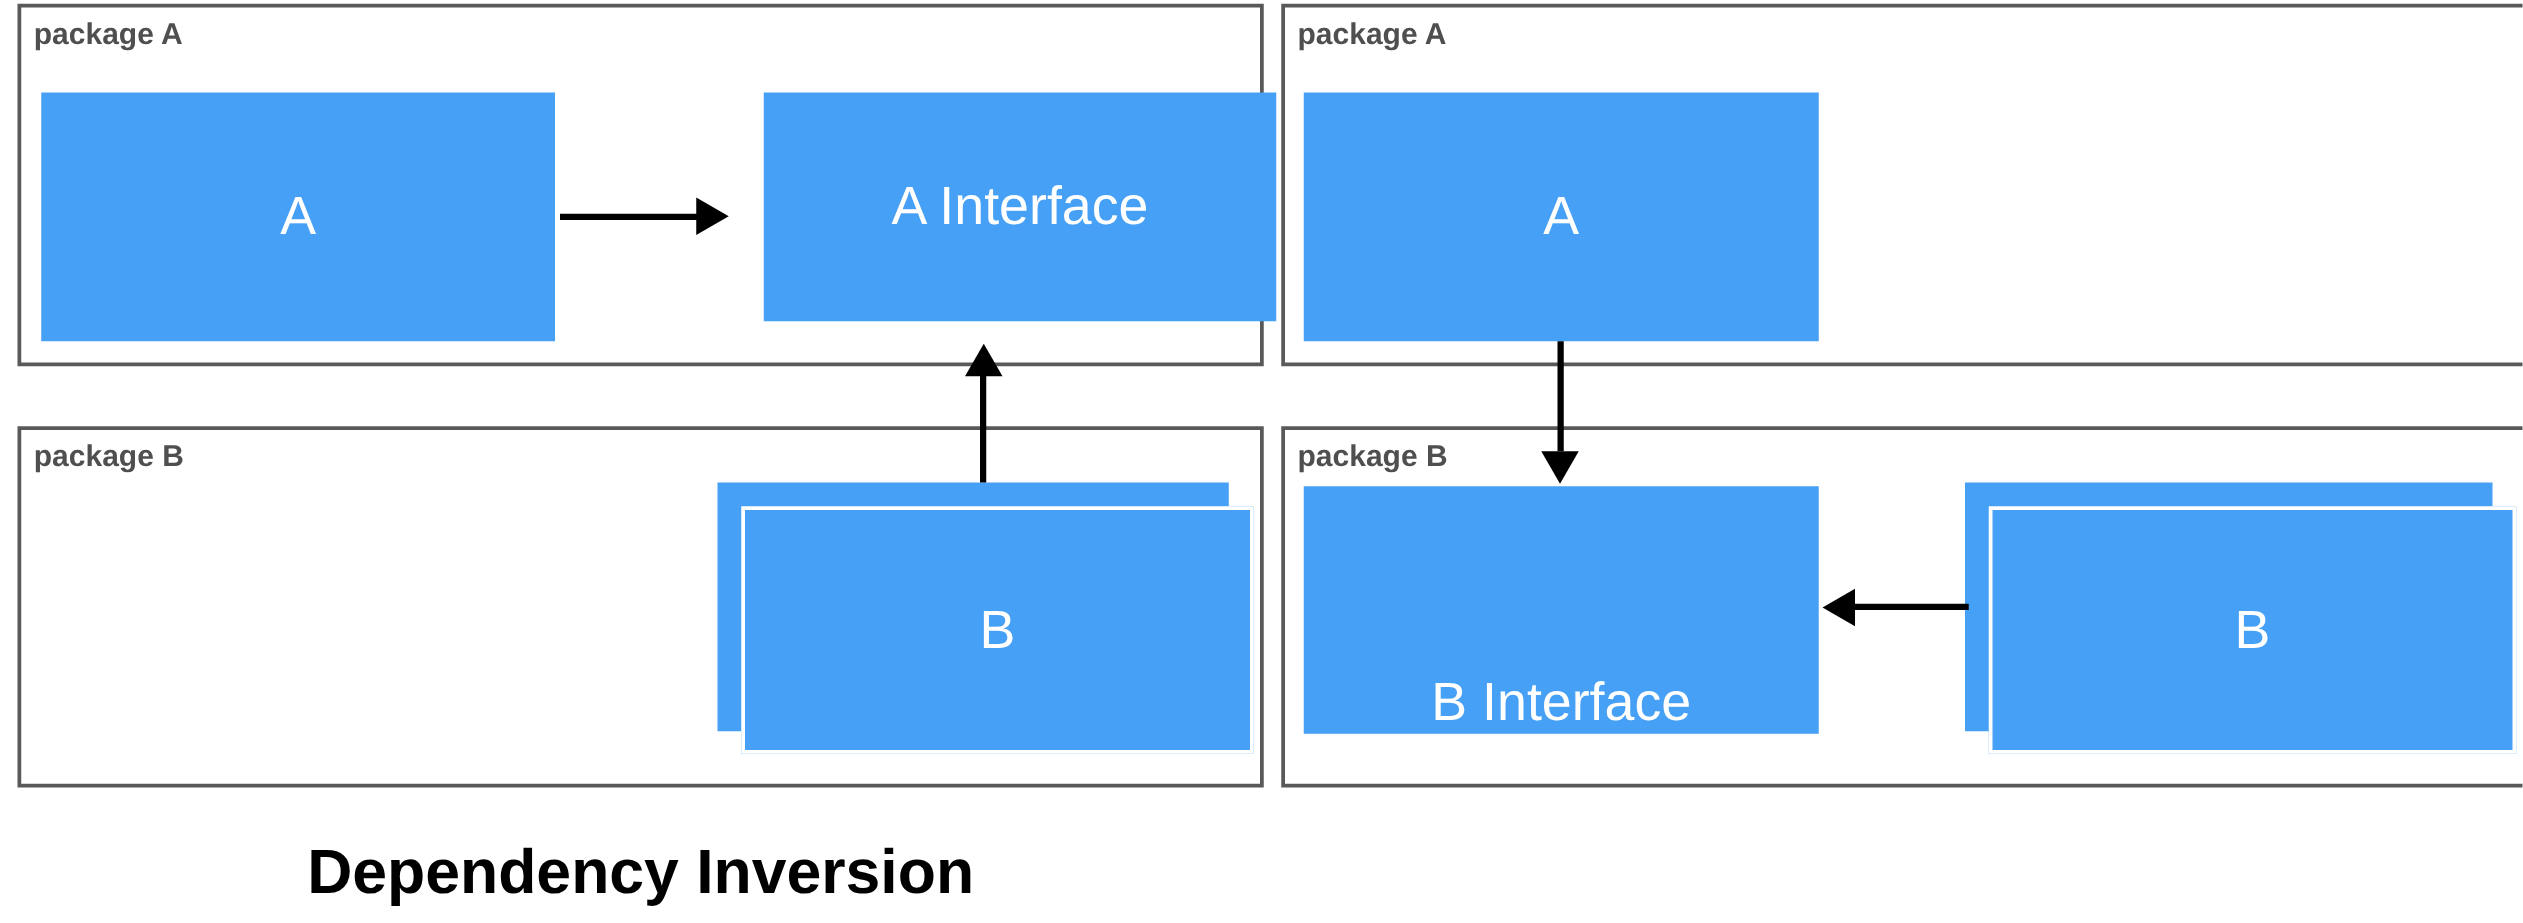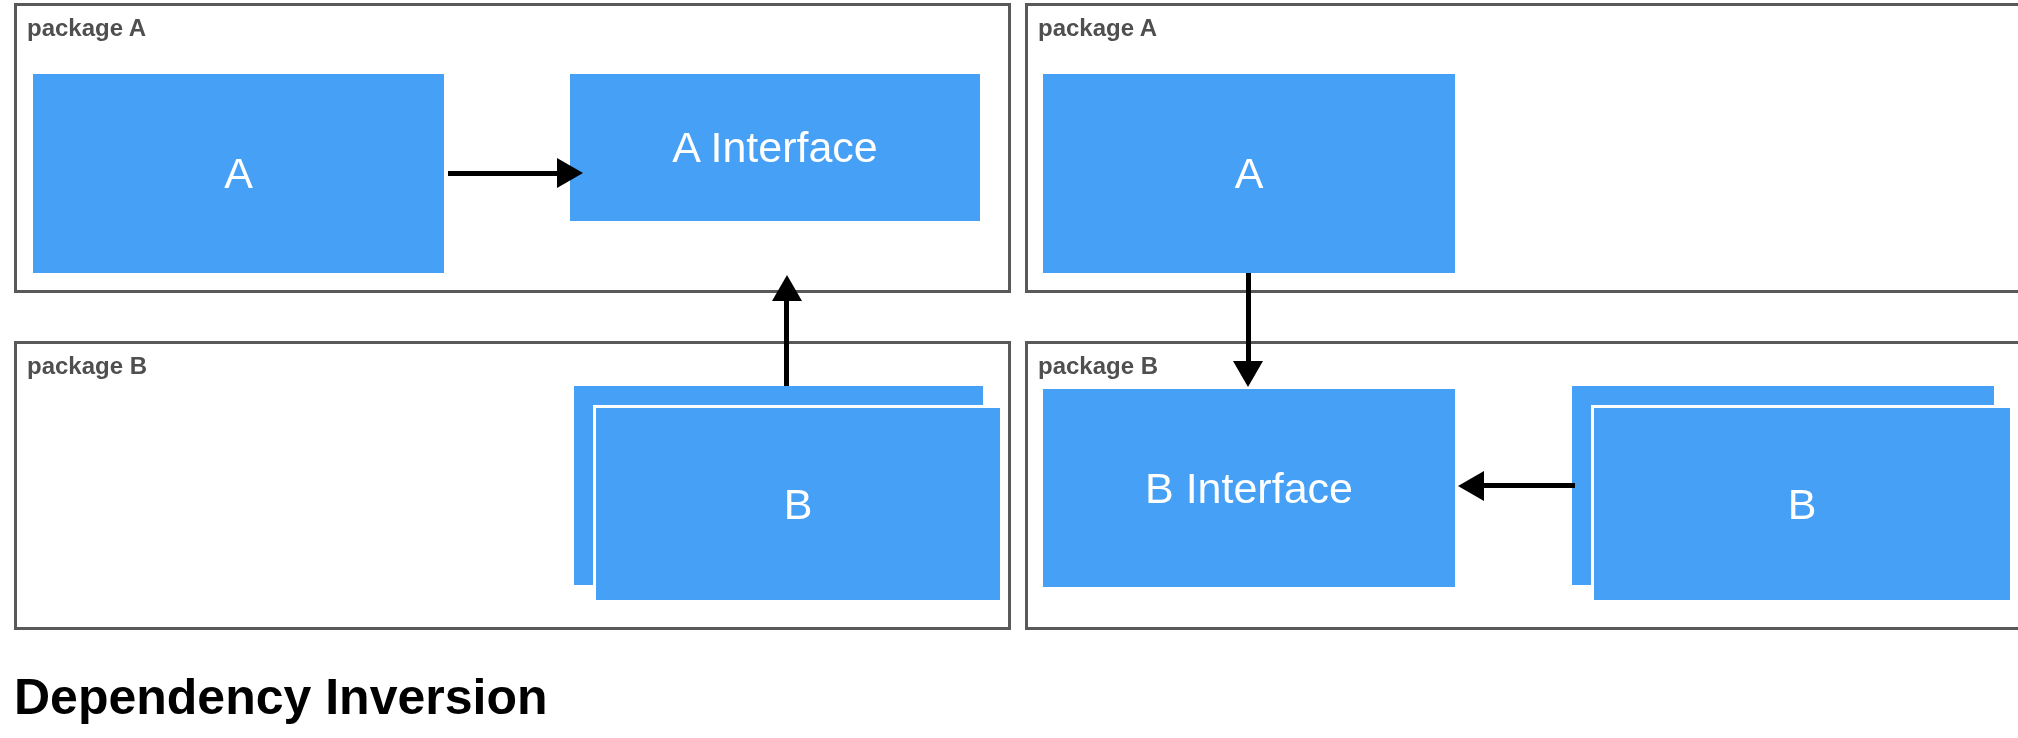--- a/index.html
+++ b/index.html
@@ -47,21 +47,21 @@
   .arrow-line { position: absolute; background: var(--arrow-black, #000000); }
   .arrow-head { position: absolute; width: 0; height: 0; }
   .arrow-head.right { border-top: 15px solid transparent; border-bottom: 15px solid transparent; border-left: 26px solid var(--arrow-black, #000000); }
   .arrow-head.left  { border-top: 15px solid transparent; border-bottom: 15px solid transparent; border-right: 26px solid var(--arrow-black, #000000); }
   .arrow-head.up    { border-left: 15px solid transparent; border-right: 15px solid transparent; border-bottom: 26px solid var(--arrow-black, #000000); }
   .arrow-head.down  { border-left: 15px solid transparent; border-right: 15px solid transparent; border-top: 26px solid var(--arrow-black, #000000); }
 
   .diagram-title {
     position: absolute;
     top: 668px;
-    text-align: left;
+    text-align: center;
     font-size: 50px;
     font-weight: bold;
     color: var(--title-black, #000000);
     white-space: nowrap;
   }
 </style>
 </head>
 <body>
 
 <div class="canvas">
@@ -71,21 +71,21 @@
   </div>
 
   <div class="panel" style="left:4px; top:341px; width:997px; height:289px;">
     <div class="panel-label">package B</div>
   </div>
 
   <div class="node" style="left:23px; top:74px; width:411px; height:199px;">
     <span>A</span>
   </div>
 
-  <div class="node" style="left:560px; top:74px; width:410px; height:147px;">
+  <div class="node" style="left:601px; top:74px; width:410px; height:183px;">
     <span>A Interface</span>
   </div>
 
   <div class="node back" style="left:564px; top:386px; width:409px; height:199px;"></div>
   <div class="node front" style="left:583px; top:405px; width:410px; height:198px;">
     <span>B</span>
   </div>
 
   <div>
     <div class="arrow-line" style="left:438px; top:171px; width:111px; height:5px;"></div>
@@ -104,21 +104,21 @@
   </div>
 
   <div class="panel" style="left:1015px; top:341px; width:997px; height:289px;">
     <div class="panel-label">package B</div>
   </div>
 
   <div class="node" style="left:1033px; top:74px; width:412px; height:199px;">
     <span>A</span>
   </div>
 
-  <div class="node" style="left:1033px; top:389px; width:412px; height:198px;">
+  <div class="node" style="left:1033px; top:389px; width:412px; height:198px;align-items:flex-end;">
     <span>B Interface</span>
   </div>
 
   <div class="node back" style="left:1562px; top:386px; width:422px; height:199px;"></div>
   <div class="node front" style="left:1581px; top:405px; width:422px; height:198px;">
     <span>B</span>
   </div>
 
   <div>
     <div class="arrow-line" style="left:1236px; top:273px; width:5px; height:88px;"></div>

